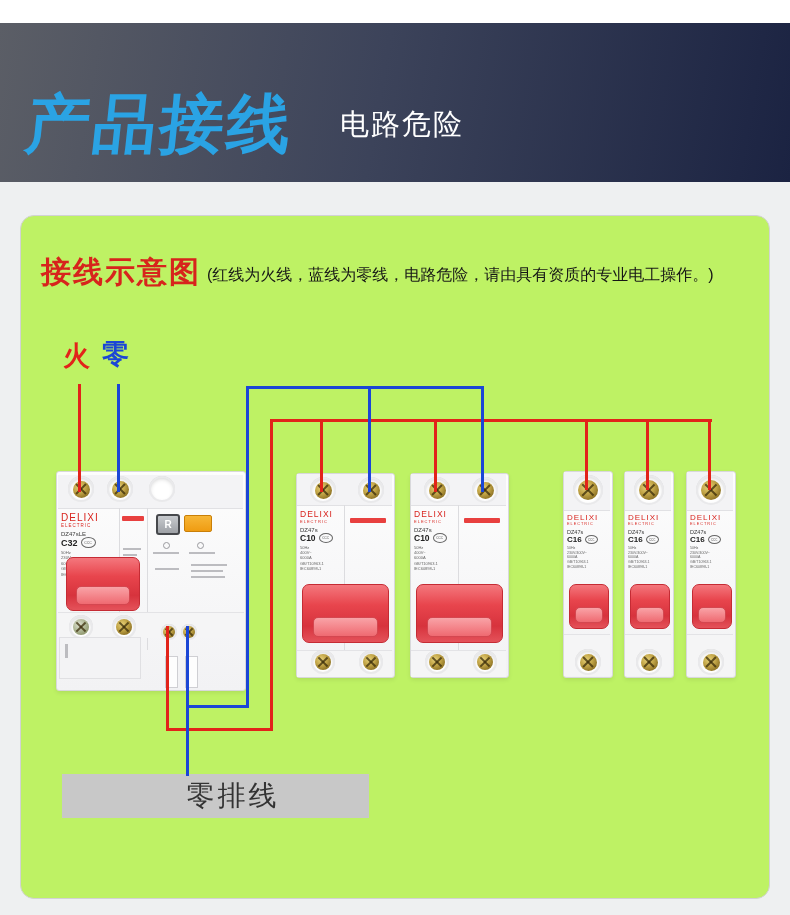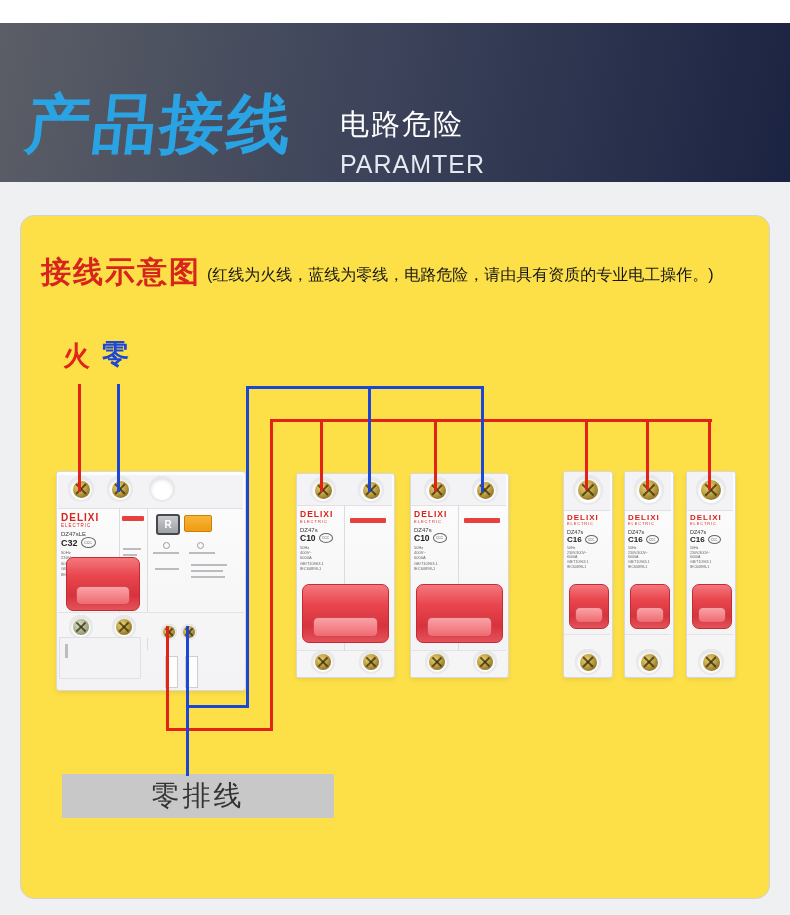--- a/index.html
+++ b/index.html
@@ -9,21 +9,21 @@
   .banner{position:absolute;left:0;top:23px;width:790px;height:159px;
     background:linear-gradient(100deg,#5b5e66 0%,#3c435a 48%,#1b2342 100%);}
   .banner-title{position:absolute;left:26px;top:58px;font-size:64px;font-weight:800;
     color:#2aa3e4;letter-spacing:3px;transform:skewX(-6deg);white-space:nowrap;}
   .banner-sub{position:absolute;left:340px;top:82px;}
   .banner-sub-cn{font-size:29px;color:#ffffff;letter-spacing:2px;}
   .banner-sub-en{font-size:25px;color:#e6e9f0;letter-spacing:1px;margin-top:5px;}
 
   
   .content{position:absolute;left:0;top:182px;width:790px;height:733px;background:#eef0f1;}
-  .card{position:absolute;left:20px;top:33px;width:748px;height:682px;background:#fde047;
+  .card{position:absolute;left:20px;top:33px;width:748px;height:682px;background:#bef264;
     border:1px solid #d2d2d4;border-radius:14px;}
 
   .heading-row{position:absolute;left:20px;top:36px;display:flex;align-items:center;white-space:nowrap;}
   .heading-text{font-size:30px;font-weight:700;color:#d7241c;letter-spacing:2px;}
   .heading-note{font-size:16px;color:#161616;margin-left:6px;margin-top:6px;}
 
   .phase-label{position:absolute;font-size:27px;font-weight:700;z-index:7;}
   .label-live{left:42px;top:122px;color:#e2231a;}
   .label-neutral{left:81px;top:120px;color:#1b46d6;}
 
@@ -44,21 +44,21 @@
     background:radial-gradient(circle at 38% 35%,#e8d27a 0%,#c2a547 40%,#8f7426 75%,#6e5a1e 100%);}
   .screw::before,.screw::after{content:"";position:absolute;left:50%;top:50%;width:82%;height:2px;
     background:rgba(58,44,10,.75);transform:translate(-50%,-50%) rotate(45deg);}
   .screw::after{transform:translate(-50%,-50%) rotate(-45deg);}
   .vline{position:absolute;width:1px;background:#dcdcdf;}
   .stripe{position:absolute;height:5px;background:#e8403f;border-radius:1px;}
   .toggle{position:absolute;background:linear-gradient(180deg,#f4777d 0%,#e8454d 35%,#d7333d 72%,#e4525a 100%);
     border:1px solid #c52b34;border-radius:7px;}
   .toggle::after{content:"";position:absolute;left:12%;right:12%;bottom:5px;height:32%;
     background:linear-gradient(#f9a3a7,#ef6a71);border:1px solid #d44750;border-radius:5px;}
-  .brand{font-weight:700;color:#d8231d;letter-spacing:1px;}
+  .brand{font-weight:400;color:#d8231d;letter-spacing:1px;}
   .brand-sub{color:#d8231d;letter-spacing:1px;}
   .model{color:#3a3a3a;}
   .rating-row{display:flex;align-items:center;gap:3px;}
   .rating{font-weight:700;color:#222;}
   .ccc{border:1px solid #666;border-radius:50%;color:#555;display:flex;align-items:center;justify-content:center;}
   .specs{color:#666;}
   .specs div{white-space:nowrap;overflow:hidden;}
   .bk-bottom{position:absolute;background:#f5f5f6;border-top:1px solid #e3e3e6;}
   .ml{position:absolute;display:block;height:2px;background:#bcbcc0;}
   .pin{position:absolute;background:#fdfdfd;border:1px solid #cfcfd3;}
@@ -71,21 +71,20 @@
   .bus{position:absolute;background:#c8c8c8;display:flex;align-items:center;justify-content:center;
     font-size:28px;color:#333;letter-spacing:3px;z-index:3;}
 </style>
 </head>
 <body>
 
 <header class="banner">
   <div class="banner-title">产品接线</div>
   <div class="banner-sub">
     <div class="banner-sub-cn">电路危险</div>
-    <div class="banner-sub-en">PARAMTER</div>
   </div>
 </header>
 
 <section class="content">
 <div class="card">
 
   <div class="heading-row">
     <span class="heading-text">接线示意图</span>
     <span class="heading-note">(红线为火线，蓝线为零线，电路危险，请由具有资质的专业电工操作。)</span>
   </div>
@@ -332,18 +331,18 @@
         <div>IEC60898-1</div>
       </div>
     </div>
     <div class="toggle" style="left:5px;top:112px;width:38px;height:43px;"></div>
     <div class="bk-bottom" style="left:0;top:162px;width:46px;height:41px;"></div>
     <div class="term" style="left:11px;top:177px;width:26px;height:26px;">
       <span class="screw" style="width:17px;height:17px;"></span>
         </div>
   </div>
 
-  <div class="bus" style="left:41px;top:558px;width:272px;height:44px;">
+  <div class="bus" style="left:41px;top:558px;width:272px;height:44px;padding-left:35px;">
     <span>零排线</span>
   </div>
 
 </div>
 </section>
 
 </body></html>

